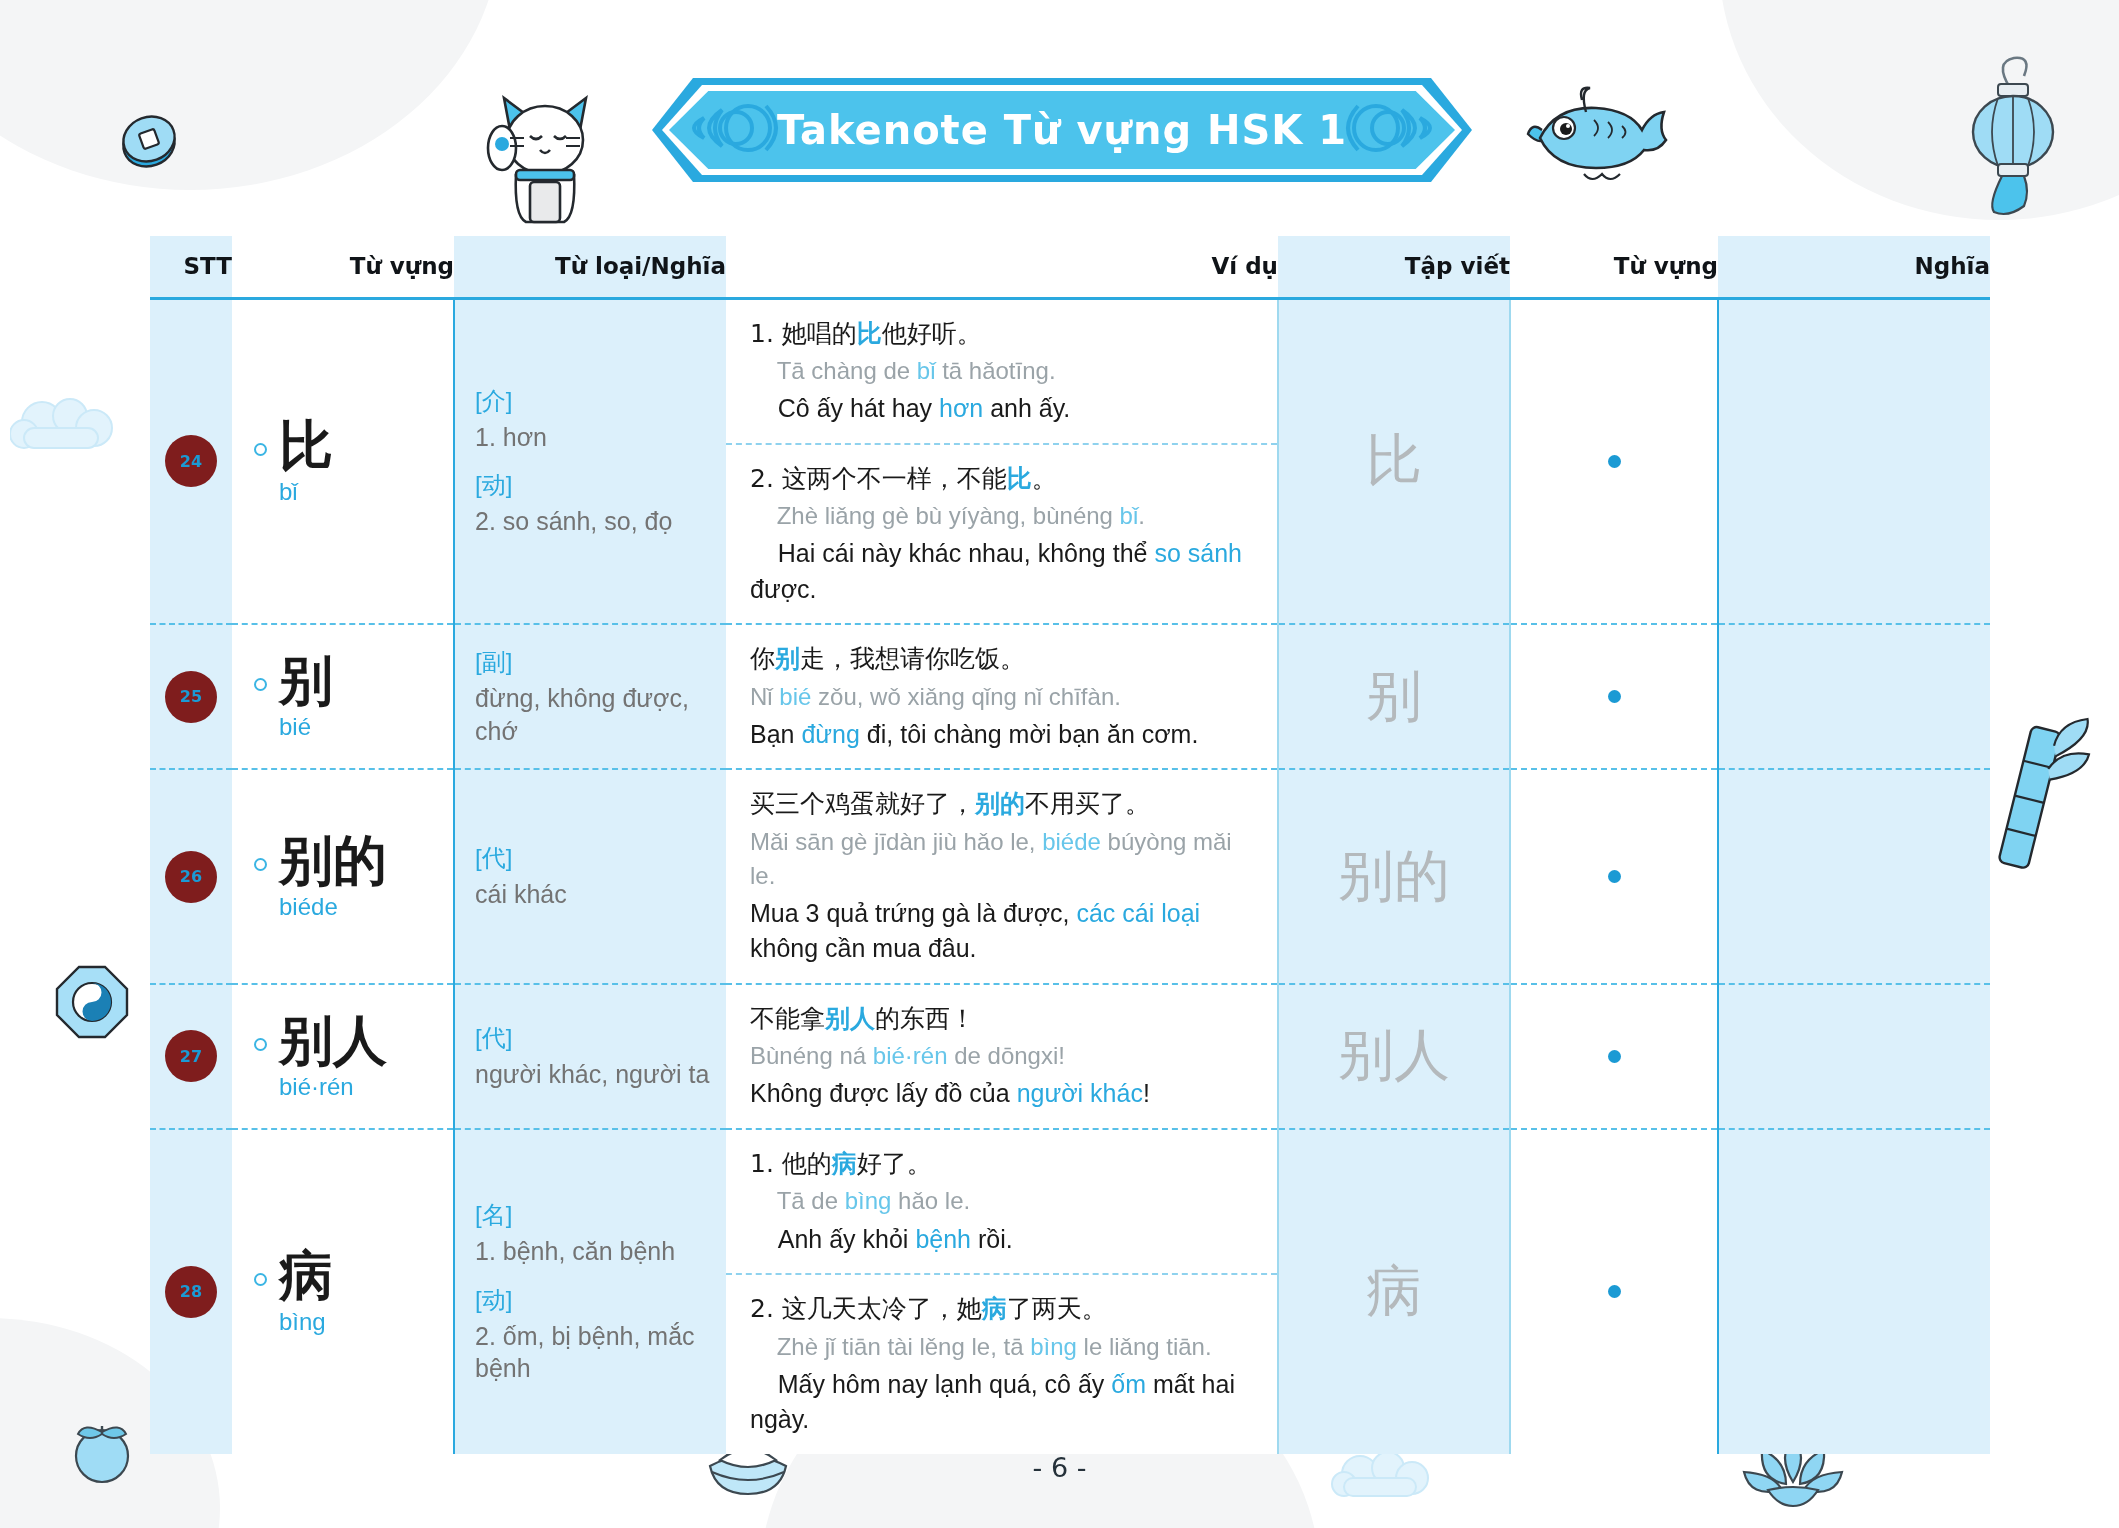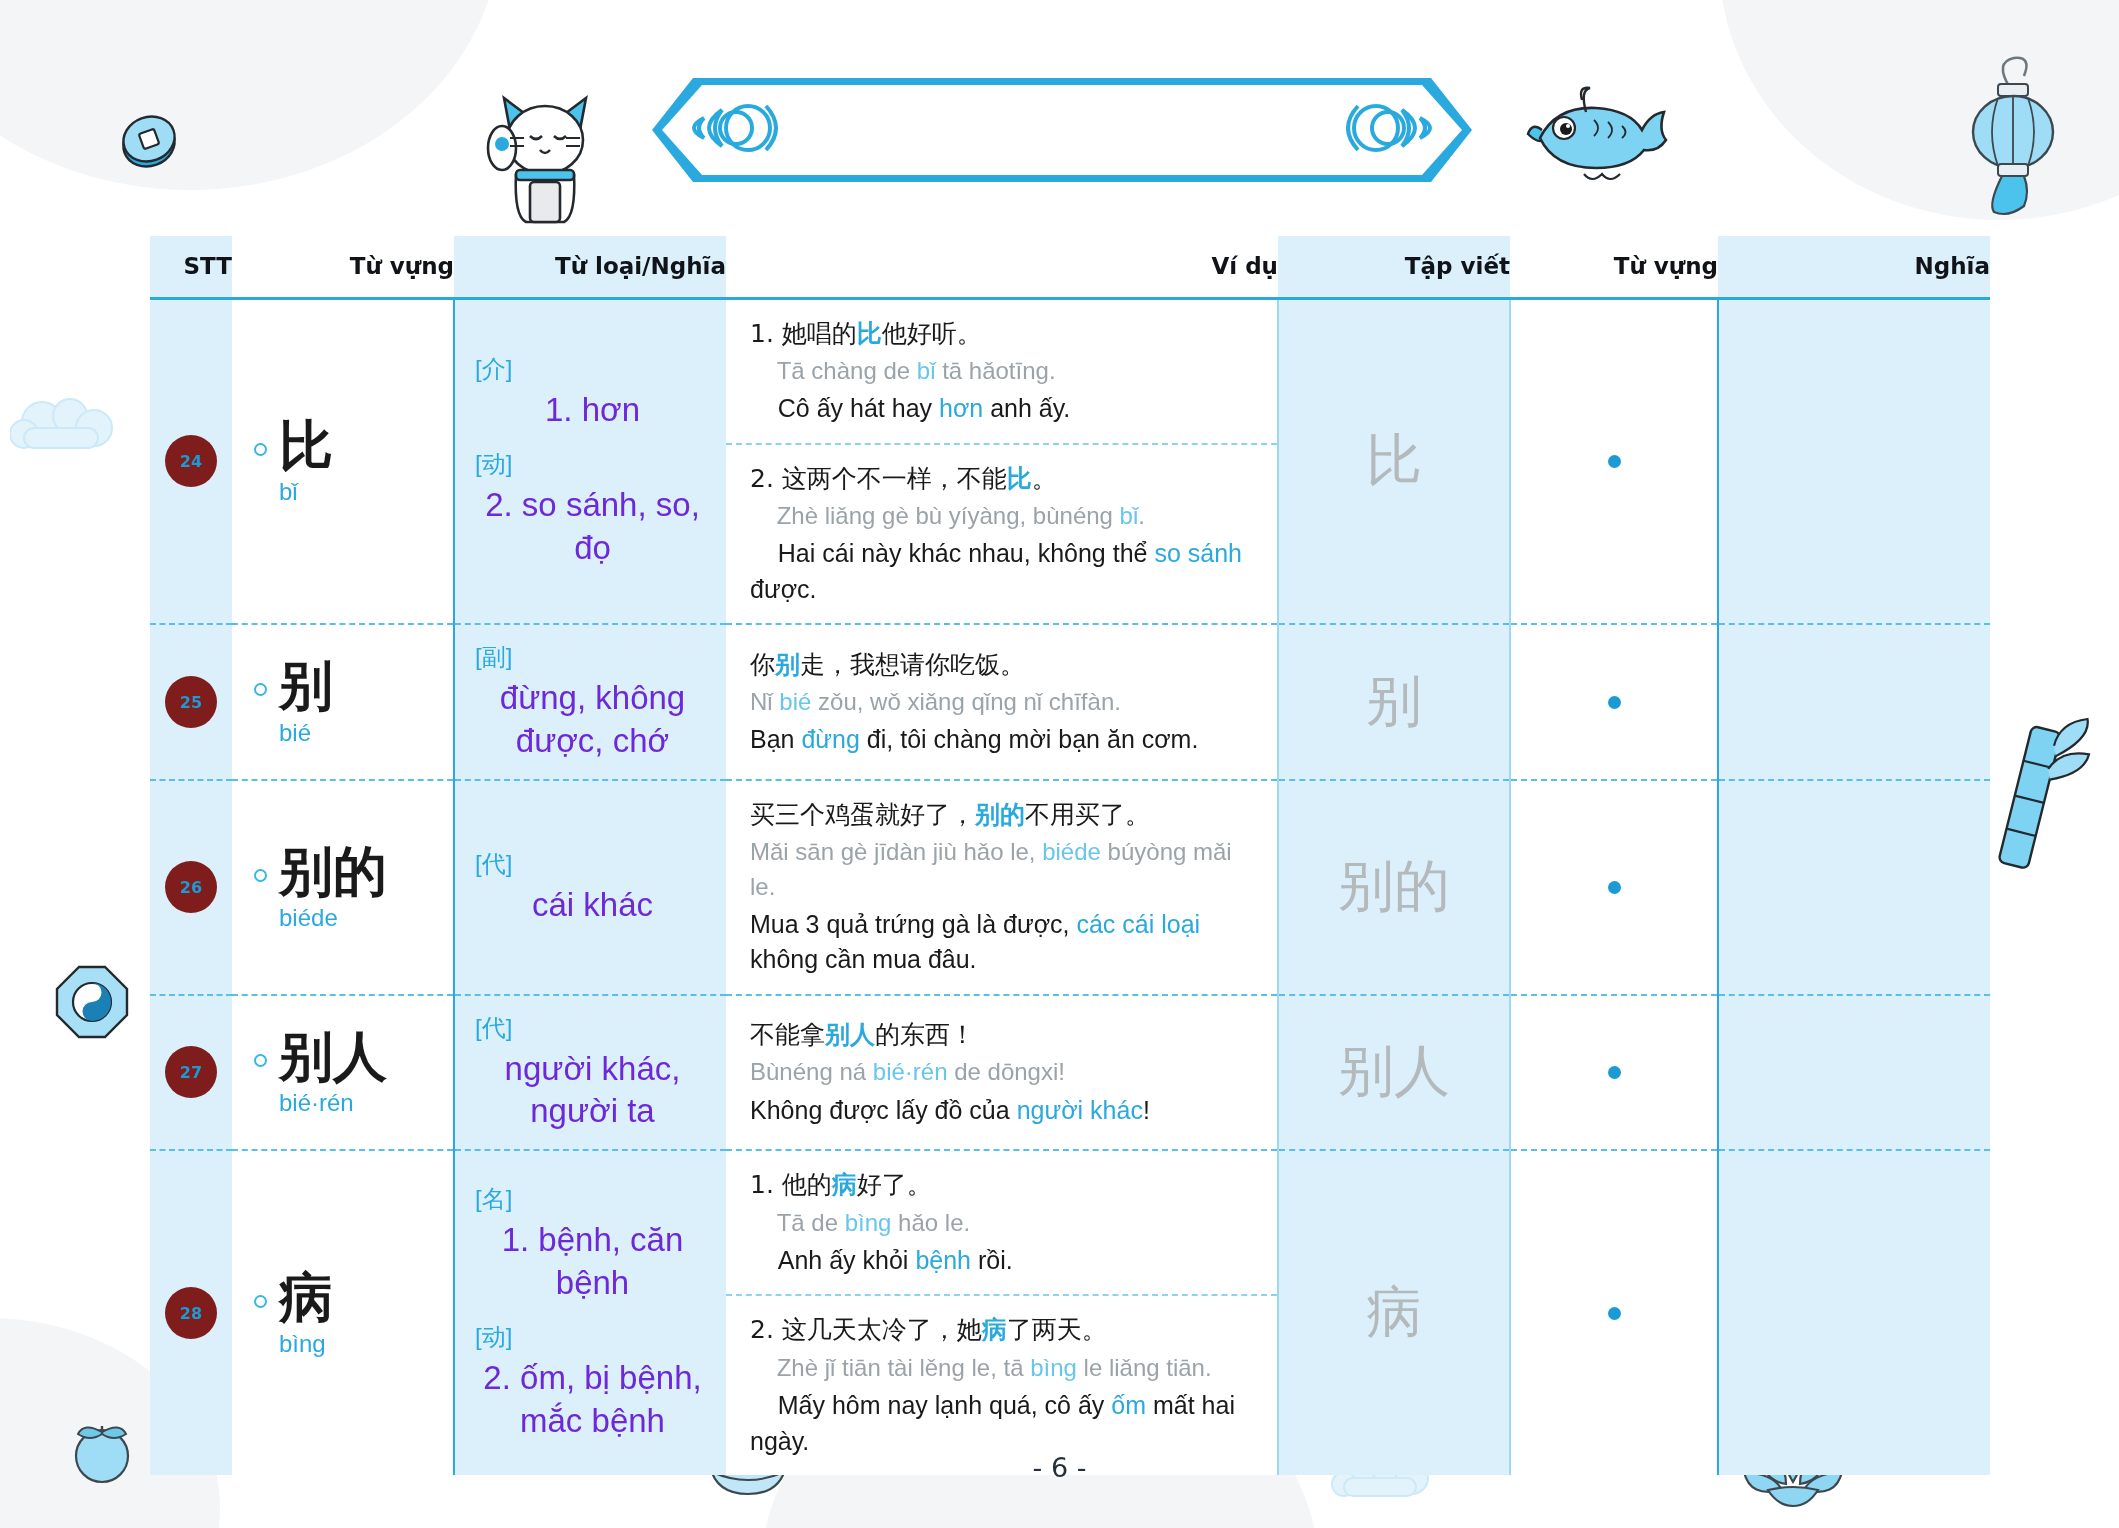--- a/index.html
+++ b/index.html
@@ -100,21 +100,21 @@
   }
   .hanzi {
     font-size: 54px; font-weight: bold; color: #1a1a1a; line-height: 1.06;
     font-family: "DejaVu Sans", sans-serif;
   }
   .pinyin-main { font-size: 24px; color: #2aa9df; margin-top: 4px; }
 
   
   .type-box { padding: 16px 16px 16px 20px; }
   .pos { color: #2aa9df; font-size: 24px; margin-bottom: 4px; }
-  .mean { color: #6d28d9; font-size: 33px; margin-bottom: 16px; line-height: 1.3; text-align: center; }
+  .mean { color: #737373; font-size: 25px; margin-bottom: 16px; line-height: 1.3; }
   .mean:last-child { margin-bottom: 0; }
 
   
   .ex-block { padding: 16px 24px 16px 24px; }
   .ex-block + .ex-block { border-top: 2px dashed #8fd2ee; }
   .ex-line { font-size: 25px; line-height: 1.42; color: #1a1a1a; }
   .ex-cn { margin-bottom: 3px; font-family: "DejaVu Sans", sans-serif; }
   .ex-py { color: #9aa3a8; margin-bottom: 3px; font-size: 24px; }
   .ex-vi { color: #1a1a1a; }
   .hl { color: #2aa9df; font-weight: bold; }
@@ -269,20 +269,23 @@
         <circle cx="82" cy="34" r="16"></circle>
           <circle cx="14" cy="40" r="12"></circle>
         <rect x="14" y="34" width="72" height="18" rx="9"></rect>
       </g>
     </svg>
   </div>
 
   <div class="banner-wrap">
     <div class="banner-outer"></div>
     <div class="banner-mid"></div>
+    <div class="banner-inner">
+      <span class="banner-title">Takenote Từ vựng HSK 1</span>
+    </div>
     <div class="banner-orn orn-left">
       <svg width="130" height="96" viewBox="0 0 130 96">
         <g fill="none" stroke="#2aa9df" stroke-width="4">
           <circle cx="78" cy="48" r="22"></circle>
             <circle cx="66" cy="48" r="16"></circle>
           <path d="M52 30 q-26 18 0 36 q-14 -18 0 -36z"></path>
           <path d="M34 38 q-20 10 0 20 q-10 -10 0 -20z"></path>
           <path d="M96 26 q20 22 0 44"></path>
         </g>
       </svg>

